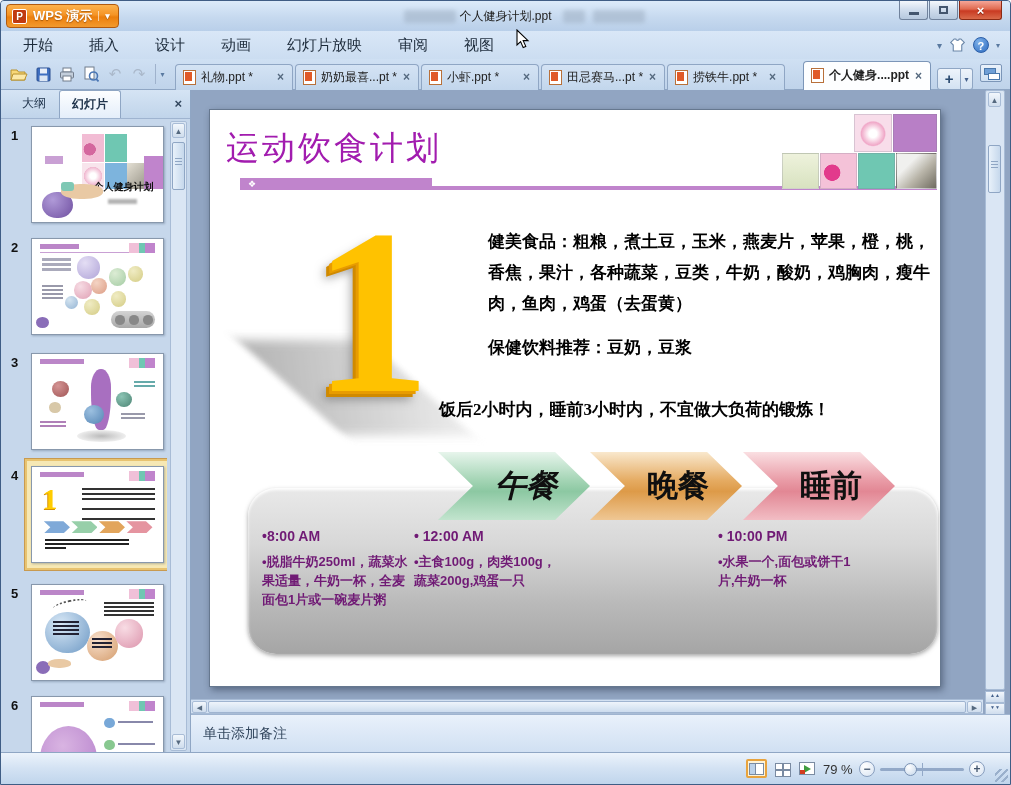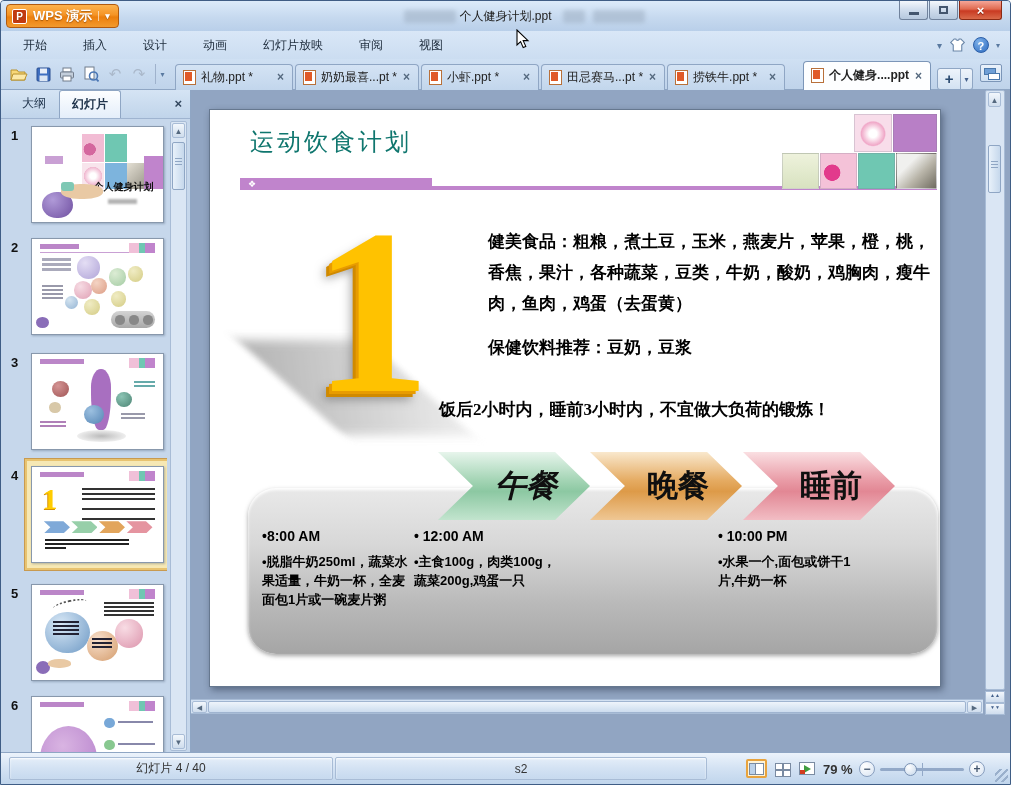--- a/index.html
+++ b/index.html
@@ -23,21 +23,21 @@
   .wc { width:29px; height:19px; border:1px solid #70829c; border-top:none; display:flex; align-items:center; justify-content:center;
         background:linear-gradient(180deg,#f4f8fc 0%,#cfdcec 50%,#b6c8de 100%); border-radius:0 0 3px 3px; margin-left:1px; }
   .wc.close { width:43px; background:linear-gradient(180deg,#f5a698 0%,#e06a50 45%,#c93a22 55%,#d96a4a 100%);
               border-color:#8c2a14; color:#fff; font-weight:bold; font-size:13px; text-shadow:0 1px 1px #7a2210; }
   .gmin { width:10px; height:3px; background:#44566e; margin-top:6px; }
   .gmax { width:9px; height:8px; border:2px solid #44566e; }
 
   
   .menubar { position:absolute; left:0; top:30px; width:100%; height:28px;
              background:linear-gradient(180deg,#d9e7f7 0%,#cbddf1 100%); display:flex; align-items:center; }
-  .mitem { font-size:12px; color:#1c2a3a; padding:5px 14px; margin-left:8px; cursor:default; }
+  .mitem { font-size:15px; color:#1c2a3a; padding:5px 14px; margin-left:8px; cursor:default; }
   .mright { position:absolute; right:10px; top:0; height:28px; display:flex; align-items:center; gap:7px; }
   .mcaret { color:#5a7aa0; font-size:10px; }
   .shirt { width:17px; height:16px; }
   .helpico { width:16px; height:16px; border-radius:50%; background:radial-gradient(circle at 35% 30%,#7fb2ea,#2d6bc0);
              color:#fff; font-size:11px; font-weight:bold; text-align:center; line-height:16px; border:1px solid #2a5ea8; }
   .tinycaret { font-size:8px; color:#5a7aa0; }
 
   
   .toolbar { position:absolute; left:0; top:58px; width:100%; height:31px;
              background:linear-gradient(180deg,#cfe0f3 0%,#bfd3ea 100%); border-bottom:1px solid #8fa6c4;
@@ -91,21 +91,21 @@
   .sthumb::before { content:""; position:absolute; left:2px; right:2px; top:40%; height:1px; background:#8fa6c4; box-shadow:0 3px 0 #8fa6c4,0 -3px 0 #8fa6c4; }
 
   
   .art { position:absolute; }
 
   
   .mainarea { position:relative; width:821px; height:664px; background:#91a5c2; }
   .slide { position:absolute; left:18px; top:19px; width:732px; height:578px; background:#fff; border:1px solid #66788f;
            box-shadow:2px 3px 7px rgba(20,30,50,.45); overflow:hidden; }
 
-  .stitle { position:absolute; left:40px; top:16px; font-size:24px; color:#0f766e; letter-spacing:3px; font-family:"Liberation Sans",sans-serif; }
+  .stitle { position:absolute; left:16px; top:16px; font-size:33px; color:#a21caf; letter-spacing:3px; font-family:"Liberation Sans",sans-serif; }
   .titlebarshape { position:absolute; left:30px; top:68px; width:192px; height:12px; background:#c084cc; color:#fff;
                    font-size:9px; line-height:12px; padding-left:8px; }
   .titleline { position:absolute; left:222px; top:76px; width:505px; height:4px; background:#c084cc; }
 
   .bigone { position:absolute; left:62px; top:72px; width:200px; height:260px; font-family:"Liberation Serif",serif;
             font-weight:bold; font-size:235px; line-height:260px; text-align:center; color:#ffc200;
             text-shadow:-3px 3px 0 #e89c00,-6px 6px 0 #d08a00,-8px 9px 10px rgba(90,90,90,.5); }
   .oneshadow { position:absolute; left:80px; top:230px; width:130px; height:95px;
                background:linear-gradient(135deg,#9a9a9a,#e8e8e8); transform:skewX(48deg); filter:blur(5px); opacity:.75; }
 
@@ -121,21 +121,21 @@
            filter:drop-shadow(1px 2px 2px rgba(60,60,60,.4)); font-family:"Liberation Serif",serif;
            font-size:31px; font-weight:bold; color:#101010; z-index:3; }
   .ar0 { left:75px;  background:linear-gradient(180deg,#dcebf8 0%,#8cb4dd 42%,#6f9fd2 58%,#a9c9e9 100%); }
   .ar1 { left:228px; background:linear-gradient(180deg,#e7f5ec 0%,#a3d4b4 42%,#8cc8a2 58%,#c2e4ce 100%);font-style:italic; }
   .ar2 { left:380px; background:linear-gradient(180deg,#f9e8cd 0%,#e5ab62 42%,#dd9a48 58%,#efc794 100%); }
   .ar3 { left:533px; background:linear-gradient(180deg,#fadfe2 0%,#e99ba6 42%,#e28794 58%,#f2bdc4 100%); }
 
   .mealpanel { position:absolute; left:38px; top:378px; width:690px; height:166px; border-radius:28px;
                background:linear-gradient(180deg,#e9e9e9 0%,#d7d7d7 35%,#b9b9b9 70%,#a5a5a5 100%);
                box-shadow:inset 0 2px 3px #fff, 0 2px 4px rgba(80,80,80,.5); z-index:1; }
-  .mealcol { position:absolute; top:418px; width:146px; z-index:4; color:#000000; }
+  .mealcol { position:absolute; top:418px; width:146px; z-index:4; color:#701a75; }
   .mc0{left:52px;} .mc1{left:204px;} .mc2{left:356px;} .mc3{left:508px;}
   .mtime { font-size:14px; font-weight:bold; font-family:"Liberation Sans",sans-serif; }
   .mdetail { margin-top:8px; font-size:13px; line-height:19px; font-weight:bold; font-family:"Liberation Sans",sans-serif; }
 
   
   .vscroll { position:absolute; left:794px; top:0; width:20px; height:600px; background:#dae6f4; border:1px solid #a8bcd6; border-radius:2px; }
   .navbtns { position:absolute; left:794px; top:601px; width:20px; }
   .navb { height:12px; border:1px solid #a8bcd6; background:linear-gradient(180deg,#f2f7fc,#cfdded);
           text-align:center; font-size:5px; line-height:5px; color:#44618c; padding-top:1px; }
   .hscroll { position:absolute; left:0; top:609px; width:792px; height:15px; background:#d3e1f2; border-top:1px solid #a8bcd6; border-bottom:1px solid #a8bcd6; }
@@ -156,21 +156,21 @@
   .viewb.hlv { border:2px solid #e8a33d; border-radius:2px; background:#fdf3d8; }
   .vn { width:15px; height:12px; background:#fff; border:1px solid #7a8ba2; position:relative; }
   .vn::before { content:""; position:absolute; left:0; top:0; width:5px; height:100%; background:#bcd2ea; border-right:1px solid #7a8ba2; }
   .vg { width:15px; height:12px; position:relative; }
   .vg::before, .vg::after { content:""; position:absolute; width:6px; height:5px; background:#fff; border:1px solid #7a8ba2; }
   .vg::before { left:0; top:0; box-shadow:8px 0 0 -1px #fff, 8px 0 0 0 #7a8ba2; }
   .vg::after { left:0; top:7px; box-shadow:8px 0 0 -1px #fff, 8px 0 0 0 #7a8ba2; }
   .vp { width:16px; height:13px; background:#fff; border:1px solid #7a8ba2; position:relative; }
   .vp::before { content:""; position:absolute; left:4px; top:2px; border-left:7px solid #3f9c3f; border-top:4px solid transparent; border-bottom:4px solid transparent; }
   .vp::after { content:""; position:absolute; left:0; bottom:0; width:5px; height:4px; background:#d23c1e; }
-  .zoomtxt { position:absolute; top:9px; font-size:13px; color:#333;font-weight:bold; }
+  .zoomtxt { position:absolute; top:9px; font-size:13px; color:#333; }
   .zbtn { position:absolute; top:8px; width:16px; height:16px; border-radius:50%; border:1px solid #8aa0c0;
           background:radial-gradient(circle at 35% 30%,#ffffff,#d7e3f2); text-align:center; line-height:14px;
           font-size:12px; font-weight:bold; color:#44566e; }
   .ztrack { position:absolute; top:15px; height:3px; background:#93a9c8; border-radius:2px; }
   .ztick { position:absolute; top:10px; width:1px; height:13px; background:#93a9c8; }
   .zhandle { position:absolute; top:10px; width:13px; height:13px; border-radius:50%; border:1px solid #7a92b4;
              background:radial-gradient(circle at 35% 30%,#ffffff,#c4d6ea); }
   .grip { position:absolute; right:2px; bottom:2px; width:13px; height:13px;
           background:repeating-linear-gradient(135deg,transparent 0 3px,#9ab0cc 3px 5px); }
 
@@ -471,30 +471,27 @@
         <div class="navb">▲▲</div>
         <div class="navb">▼▼</div>
       </div>
 
       <div class="hscroll">
         <span class="harrow" style="left:1px;">◀</span>
         <div class="hthumb"></div>
         <span class="harrow" style="right:1px;">▶</span>
       </div>
 
+      <div class="notes">
+        <span>单击添加备注</span>
+      </div>
     </div>
   </div>
 
   <div class="statusbar">
-    <div class="seg" style="left:8px;width:324px;">
-      <span>幻灯片 4 / 40</span>
-    </div>
-    <div class="seg" style="left:334px;width:372px;">
-      <span>s2</span>
-    </div>
 
     <div class="viewb hlv" style="left:745px;">
         <span class="vn"></span>
       </div>
     <div class="viewb" style="left:771px;">
         <span class="vg"></span>
       </div>
     <div class="viewb" style="left:795px;">
         <span class="vp"></span>
       </div>

